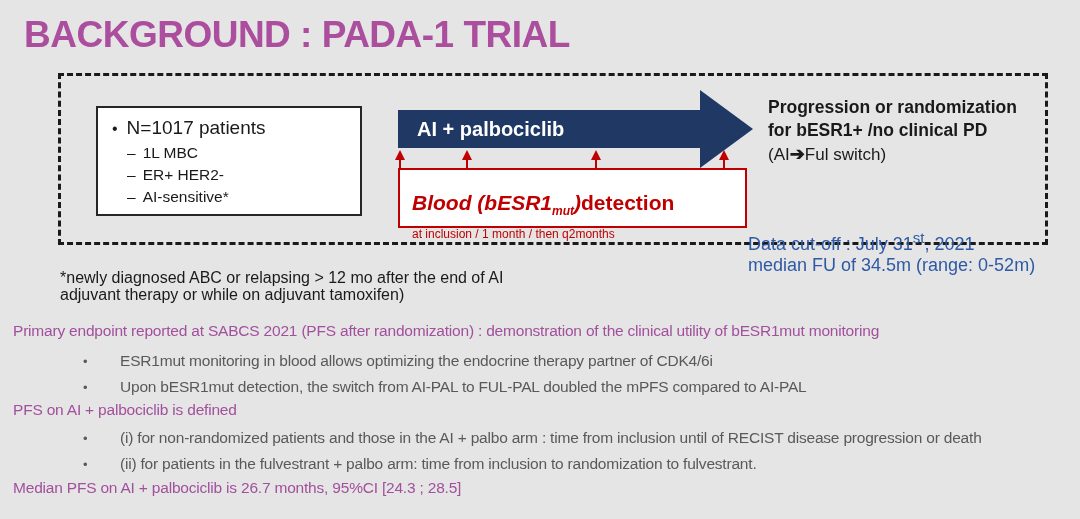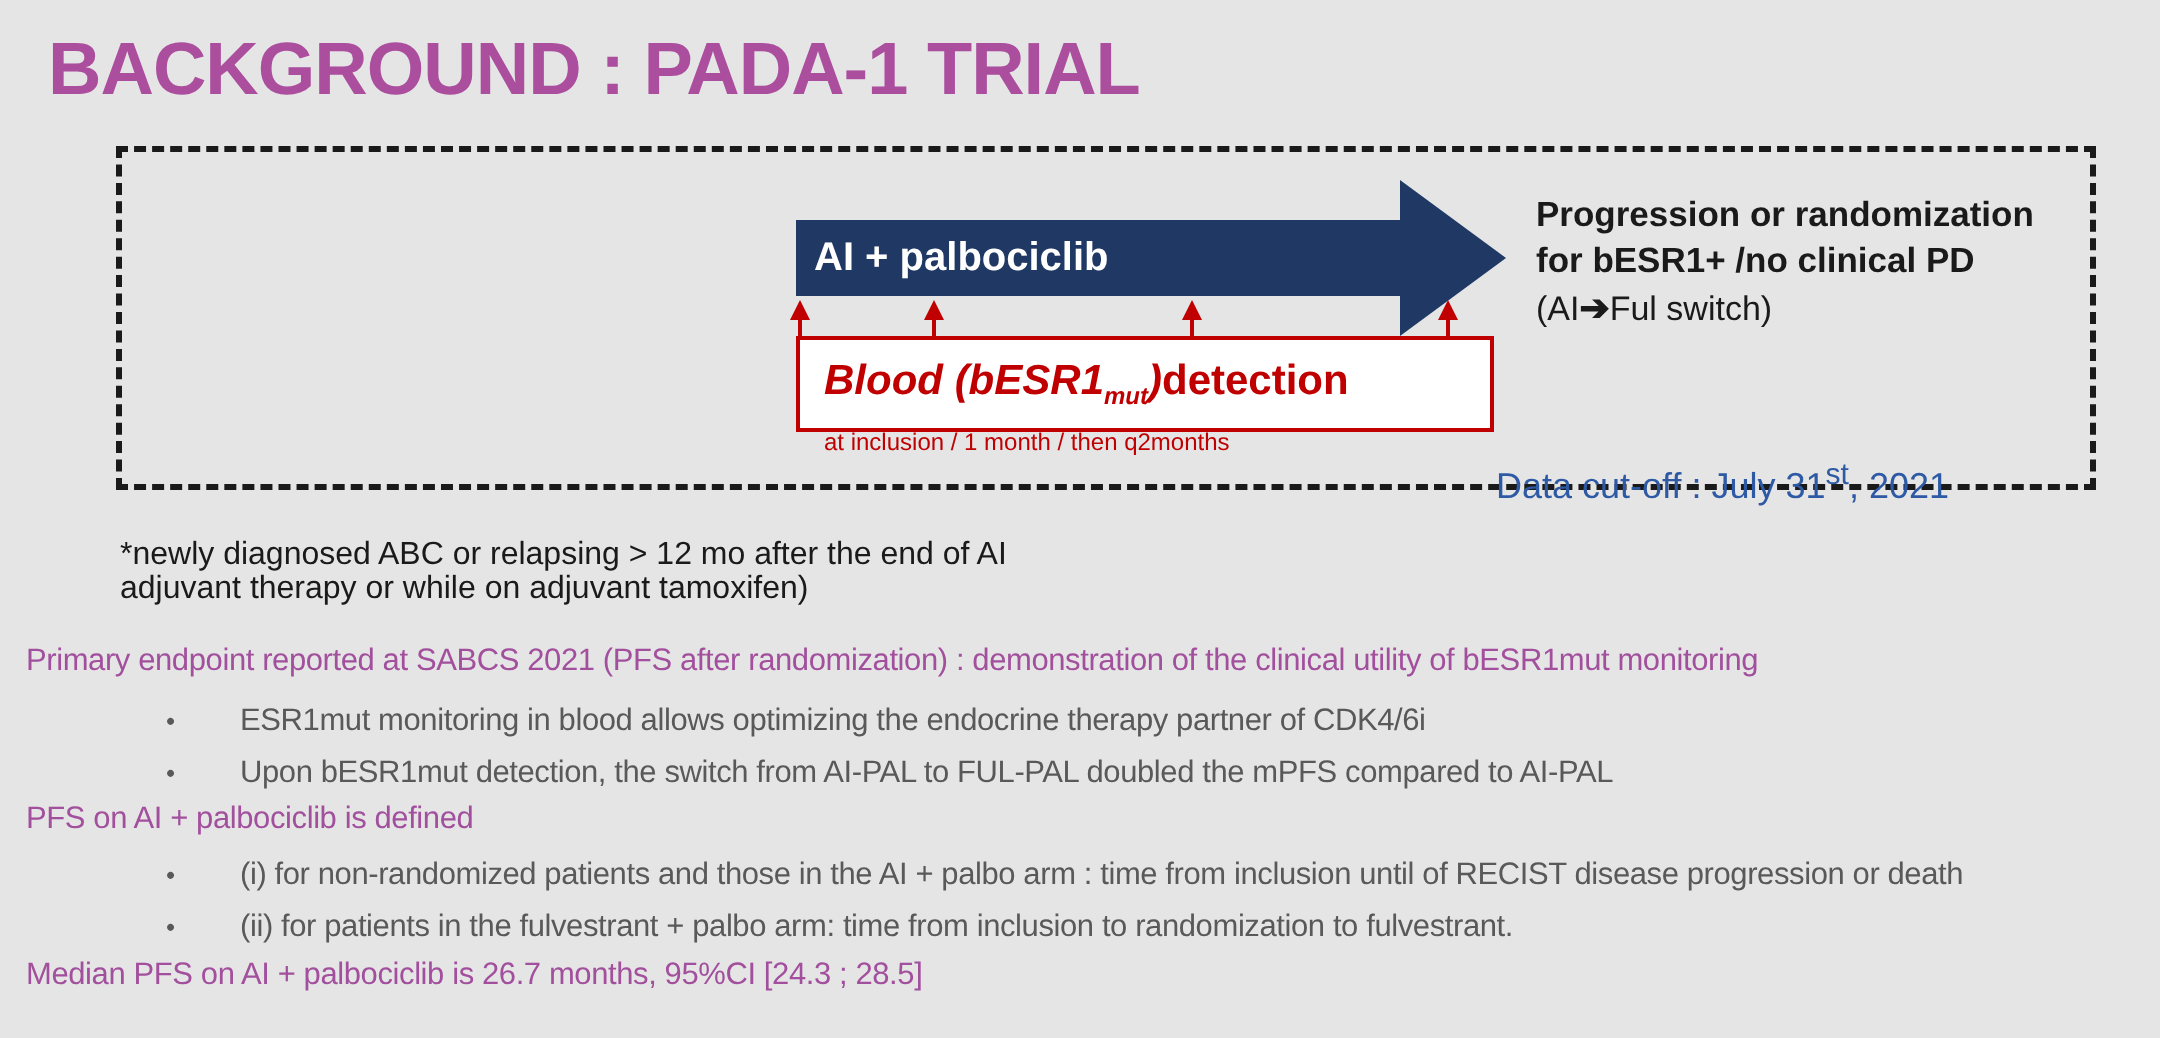--- a/index.html
+++ b/index.html
@@ -25,43 +25,43 @@
     border:2px solid #262626; background:#fff; padding:7px 10px 0 14px;
   }
   .patient-head { font-size:19px; line-height:26px; white-space:nowrap; }
   .patient-head .marker { margin-right:9px; font-size:16px; }
   .patient-item { font-size:15.5px; line-height:22px; padding-left:15px; white-space:nowrap; }
   .patient-item .marker { margin-right:7px; }
 
   .treat-arrow-body {
     position:absolute; left:398px; top:110px; width:302px; height:38px;
     background:var(--navy,#1F3864); display:flex; align-items:center;
-    padding-left:9px; z-index:2;
+    padding-left:19px; z-index:2;
   }
   .treat-arrow-label { color:#ffffff; font-weight:bold; font-size:20px; white-space:nowrap; }
   .treat-arrow-head {
     position:absolute; left:700px; top:90px; width:0; height:0; z-index:2;
     border-top:39px solid transparent; border-bottom:39px solid transparent;
     border-left:53px solid var(--navy,#1F3864);
   }
 
   .sample-arrow {
     position:absolute; top:159px; width:2px; height:11px;
     background:var(--red,#C00000); z-index:3;
   }
   .sample-arrow::before {
     content:""; position:absolute; top:-9px; left:-4px; width:0; height:0;
     border-left:5px solid transparent; border-right:5px solid transparent;
     border-bottom:10px solid var(--red,#C00000);
   }
 
   .blood-box {
-    position:absolute; left:398px; top:168px; width:349px; height:48px;
+    position:absolute; left:398px; top:168px; width:349px; height:60px;
     border:2px solid var(--red,#C00000); background:#fff;
-    padding:8px 0 0 12px; z-index:2; color:var(--red,#C00000); white-space:nowrap;
+    padding:20px 0 0 12px; z-index:2; color:var(--red,#C00000); white-space:nowrap;
   }
   .blood-title { font-size:21px; font-weight:bold; line-height:26px; }
   .blood-title .it { font-style:italic; }
   .blood-title sub { font-size:12px; font-style:italic; }
   .blood-schedule { font-size:12px; line-height:21px; }
 
   .outcome {
     position:absolute; left:768px; top:96px; width:280px; white-space:nowrap;
   }
   .outcome-line { font-size:17.5px; font-weight:bold; line-height:23px; color:#1a1a1a; }
@@ -86,20 +86,34 @@
 </style>
 </head>
 <body>
 
 <div class="slide">
 
   <div class="title">BACKGROUND : PADA-1 TRIAL</div>
 
   <div class="schema-frame"></div>
 
+  <div class="patient-box">
+    <div class="patient-head">
+      <span class="marker">•</span><span>N=1017 patients</span>
+    </div>
+    <div class="patient-item">
+      <span class="marker">–</span><span>1L MBC</span>
+    </div>
+    <div class="patient-item">
+      <span class="marker">–</span><span>ER+ HER2-</span>
+    </div>
+    <div class="patient-item">
+      <span class="marker">–</span><span>AI-sensitive*</span>
+    </div>
+  </div>
 
   <div class="treat-arrow-body">
     <span class="treat-arrow-label">AI + palbociclib</span>
   </div>
   <div class="treat-arrow-head"></div>
 
   <div class="sample-arrow" style="left:399px"></div>
   <div class="sample-arrow" style="left:466px"></div>
   <div class="sample-arrow" style="left:595px"></div>
   <div class="sample-arrow" style="left:723px"></div>
@@ -116,20 +130,21 @@
     <div class="outcome-line">for bESR1+ /no clinical PD</div>
     <div class="outcome-switch">
       <span>(AI</span><span class="arrow-glyph">➔</span><span>Ful switch)</span>
     </div>
   </div>
 
   <div class="cutoff">
     <div>
       <span>Data cut-off : July 31</span><sup>st</sup><span>, 2021</span>
     </div>
+    <div>median FU of 34.5m (range: 0-52m)</div>
   </div>
 
   <div class="footnote">
     <div>*newly diagnosed ABC or relapsing &gt; 12 mo after the end of AI</div>
     <div>adjuvant therapy or while on adjuvant tamoxifen)</div>
   </div>
 
   <div class="bodyline heading" style="top:322px">Primary endpoint reported at SABCS 2021 (PFS after randomization) : demonstration of the clinical utility of bESR1mut monitoring</div>
 
   <div class="bodyline bullet" style="top:352px">

